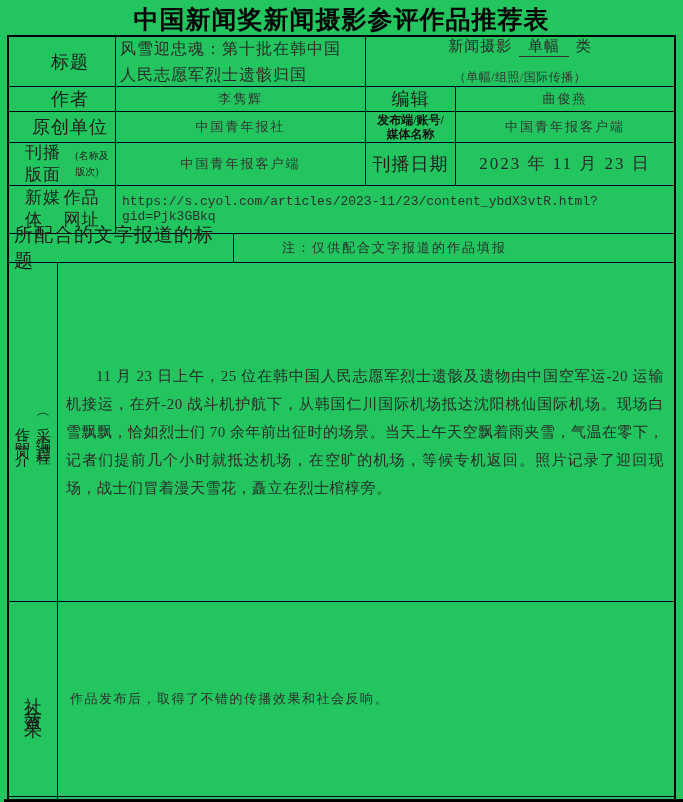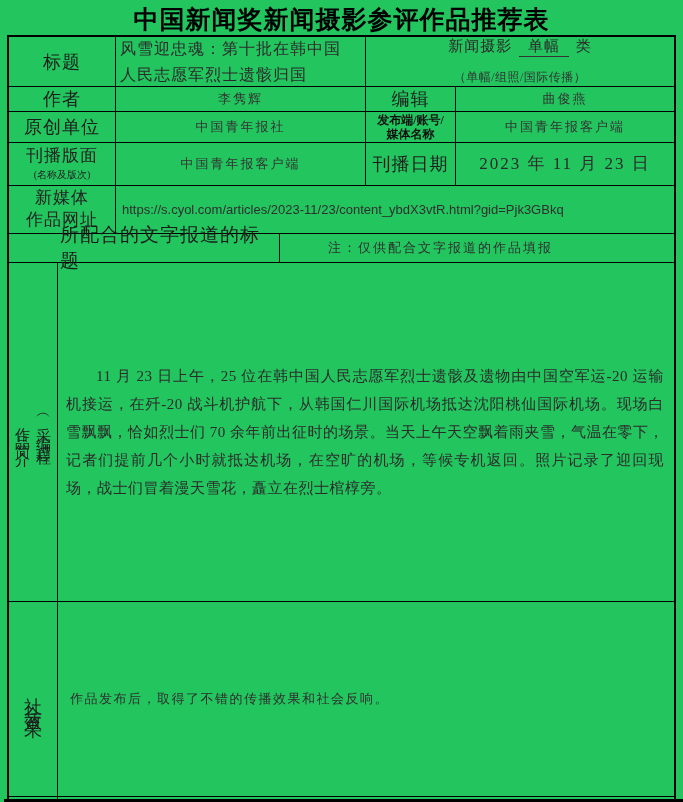--- a/index.html
+++ b/index.html
@@ -28,39 +28,39 @@
     border: 2px solid #000;
     border-bottom: none;
     display: flex; flex-direction: column;
   }
   .row { display: flex; border-bottom: 1px solid #000; }
   .row.last { border-bottom: none; }
   .cell { border-right: 1px solid #000; display: flex; align-items: center; justify-content: center; }
   .cell.endc { border-right: none; flex: 1; }
 
   
-  .c1 { width: 107px; }
+  .c1 { width: 91px; margin-left: 16px; }
   .c2 { width: 250px; }
   .c3 { width: 90px; }
   .cl-wide { width: 225px; }
   .cl-narrow { width: 49px; }
 
   
   .r-title   { height: 50px; }
   .r-author  { height: 25px; }
   .r-origin  { height: 31px; }
   .r-layout  { height: 43px; }
   .r-url     { height: 48px; }
   .r-note    { height: 29px; }
   .r-intro   { height: 340px; }
   .r-effect  { height: 195px; }
   .r-cut     { height: 5px; }
 
   .lbl { font-size: 18px; color: #1c1c1c; letter-spacing: 1px; }
-  .lbl-2line { display: flex; flex-direction: column; align-items: center; justify-content: center; }
+  .lbl-2line { display: flex; flex-direction: row; align-items: center; justify-content: center; }
   .lbl-2line .l1 { font-size: 17px; line-height: 22px; letter-spacing: 1px; }
   .lbl-2line .l2 { font-size: 10px; line-height: 16px; }
   .lbl-small { font-size: 12px; line-height: 14px; text-align: center; font-weight: 600; color:#111; }
 
   .val { font-size: 13px; color: #333; letter-spacing: 2px; }
 
   .title-val {
     flex-direction: column; align-items: flex-start; justify-content: center;
     font-size: 16px; line-height: 26px; color: #2b2b2b;
     padding-left: 4px; letter-spacing: 1px;
@@ -69,26 +69,26 @@
   .cat-cell { flex-direction: column; justify-content: center; }
   .cat-line1 { font-size: 15px; color: #2b2b2b; letter-spacing: 1px; }
   .cat-line1 .u { border-bottom: 1px solid #333; padding: 0 9px; display: inline-block; }
   .cat-line1 .seg { margin: 16px 2px; }
   .cat-line2 { font-size: 12px; color: #333; margin-top: 12px; letter-spacing: 0.5px; }
 
   .date-val { font-size: 17px; color: #2b2b2b; letter-spacing: 2px; }
 
   .url-val {
     justify-content: flex-start;
-    font-family: Liberation Sans, sans-serif;
+    font-family: Liberation Mono, monospace;
     font-size: 13px; color: #2f2f2f; padding-left: 6px;
     letter-spacing: 0px;
   }
 
-  .note-lbl { justify-content: flex-start; padding-left: 5px; font-size: 19px; letter-spacing: 1px; color:#1a1a1a;margin-left:46px; }
+  .note-lbl { justify-content: flex-start; padding-left: 5px; font-size: 19px; letter-spacing: 1px; color:#1a1a1a; }
   .note-val { justify-content: flex-start; padding-left: 48px; font-size: 13px; color: #2f2f2f; letter-spacing: 2px; }
 
   .vlabel { display: flex; align-items: center; justify-content: center; gap: 1px; }
   .vcol {
     writing-mode: vertical-rl;
     font-size: 15px; letter-spacing: 8px; color: #1c1c1c; line-height: 20px;
   }
   .veffect {
     writing-mode: vertical-rl;
     font-size: 18px; letter-spacing: 8px; color: #1c1c1c;

